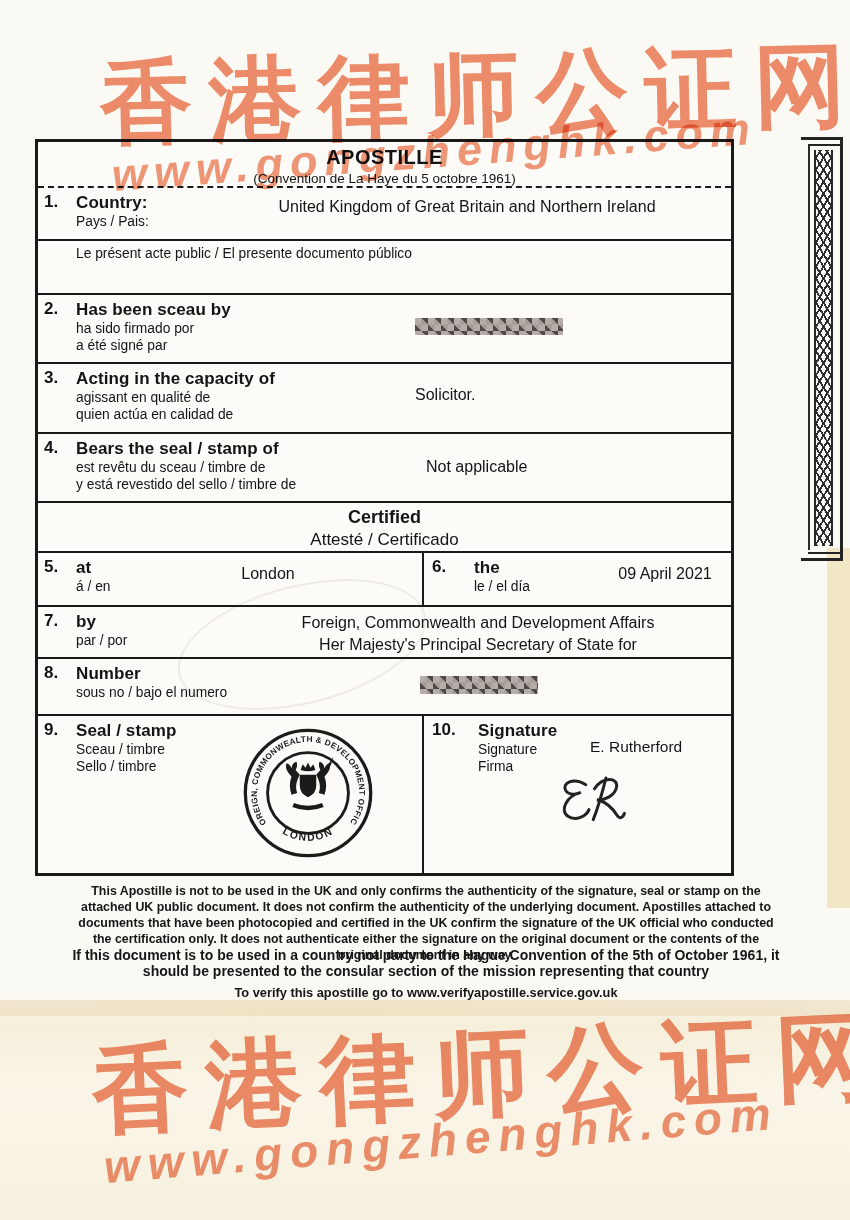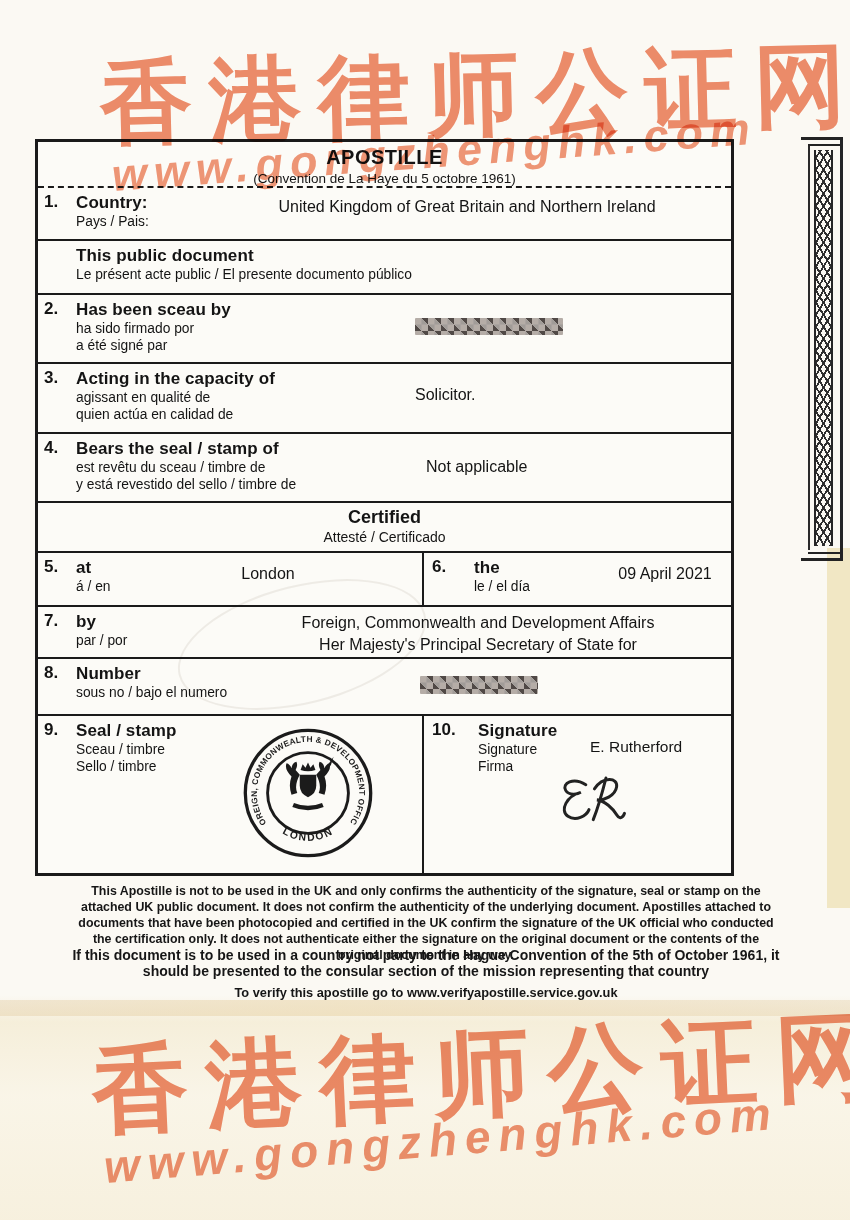--- a/index.html
+++ b/index.html
@@ -57,21 +57,21 @@
   .row{position:relative;box-sizing:border-box;border-top:2px solid #1a1a1a;}
   .row.first{border-top:none;}
   .row.dashed{border-top:2.5px dashed #1a1a1a;}
   .rn{position:absolute;left:6px;top:4px;font-weight:700;font-size:17px;}
   .labels{padding:4px 15px 0 38px;line-height:1.25;}
   .labels .main{font-weight:700;font-size:17px;letter-spacing:.1px;}
   .labels .sub{font-size:13.8px;}
   .val{position:absolute;font-size:16px;}
   .center-row{text-align:center;padding-top:3px;line-height:1.25;}
   .center-row .main{font-weight:700;font-size:18px;}
-  .center-row .sub{font-size:14px;}
+  .center-row .sub{font-size:17px;}
   .hdr-title{font-weight:700;font-size:20px;letter-spacing:.5px;}
   .hdr-sub{font-size:13.5px;margin-top:1px;}
   .vdivider{position:absolute;left:384px;top:0;bottom:0;width:2px;background:#1a1a1a;}
 
   
   .redact{
     position:absolute;border-radius:1px;
     background-image:
       linear-gradient(45deg,rgba(72,64,62,.92) 25%,transparent 25%,transparent 75%,rgba(72,64,62,.92) 75%),
       linear-gradient(45deg,rgba(86,78,75,.55) 25%,rgba(168,158,153,.85) 25%,rgba(168,158,153,.85) 75%,rgba(86,78,75,.55) 75%);
@@ -123,21 +123,20 @@
       <span class="rn">1.</span>
       <div class="labels">
         <div class="main">Country:</div>
         <div class="sub">Pays / Pais:</div>
       </div>
       <div class="val" style="left:165px;width:528px;top:10px;text-align:center;">United Kingdom of Great Britain and Northern Ireland</div>
     </div>
 
     <div class="row" style="height:54px">
       <div class="labels">
-        <div class="main">This public document</div>
         <div class="sub">Le présent acte public / El presente documento público</div>
       </div>
     </div>
 
     <div class="row" style="height:69px">
       <span class="rn">2.</span>
       <div class="labels">
         <div class="main">Has been sceau by</div>
         <div class="sub">ha sido firmado por</div>
         <div class="sub">a été signé par</div>

